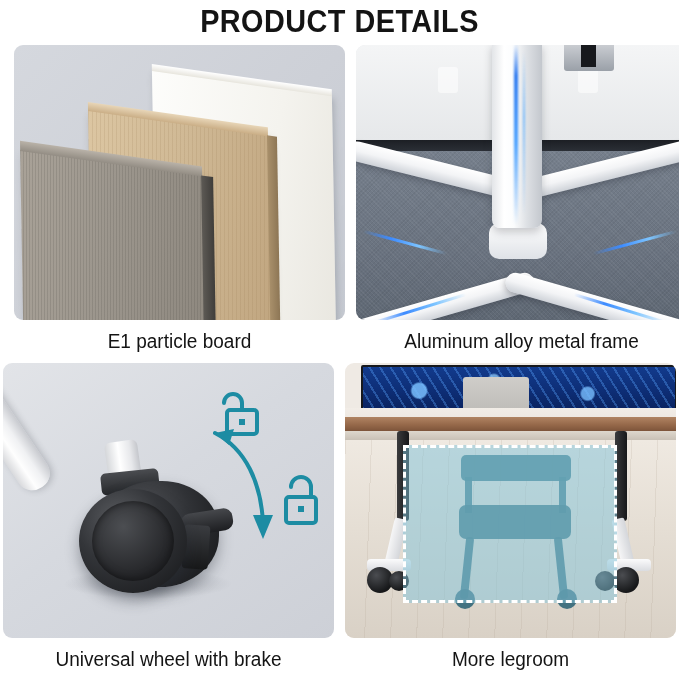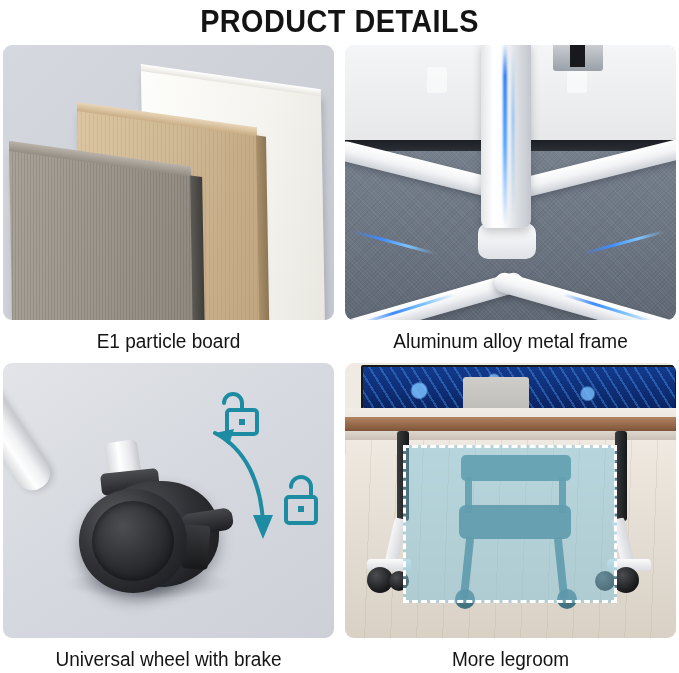--- a/index.html
+++ b/index.html
@@ -18,21 +18,21 @@
     font-size:31px;font-weight:bold;letter-spacing:0.5px;
     color:#141414;font-family:"Liberation Sans", sans-serif;
     transform:scaleX(0.93);
   }
 
   
   .grid{position:absolute;left:3px;top:45px;width:673px;height:620px;}
   .cell{position:absolute;width:331px;}
   .cell.c-left{left:0;}
   .cell.c-right{left:342px;}
-  .cell.r-top{top:0;}
+  .cell.r-top{top:0;margin-left:11px;}
   .cell.r-bot{top:318px;}
 
   .panel{
     position:relative;width:331px;height:275px;
     border-radius:9px;overflow:hidden;
     background:#d0d3da;
   }
   .caption{
     height:43px;display:flex;align-items:center;justify-content:center;
     font-size:20px;color:#141414;font-weight:500;

